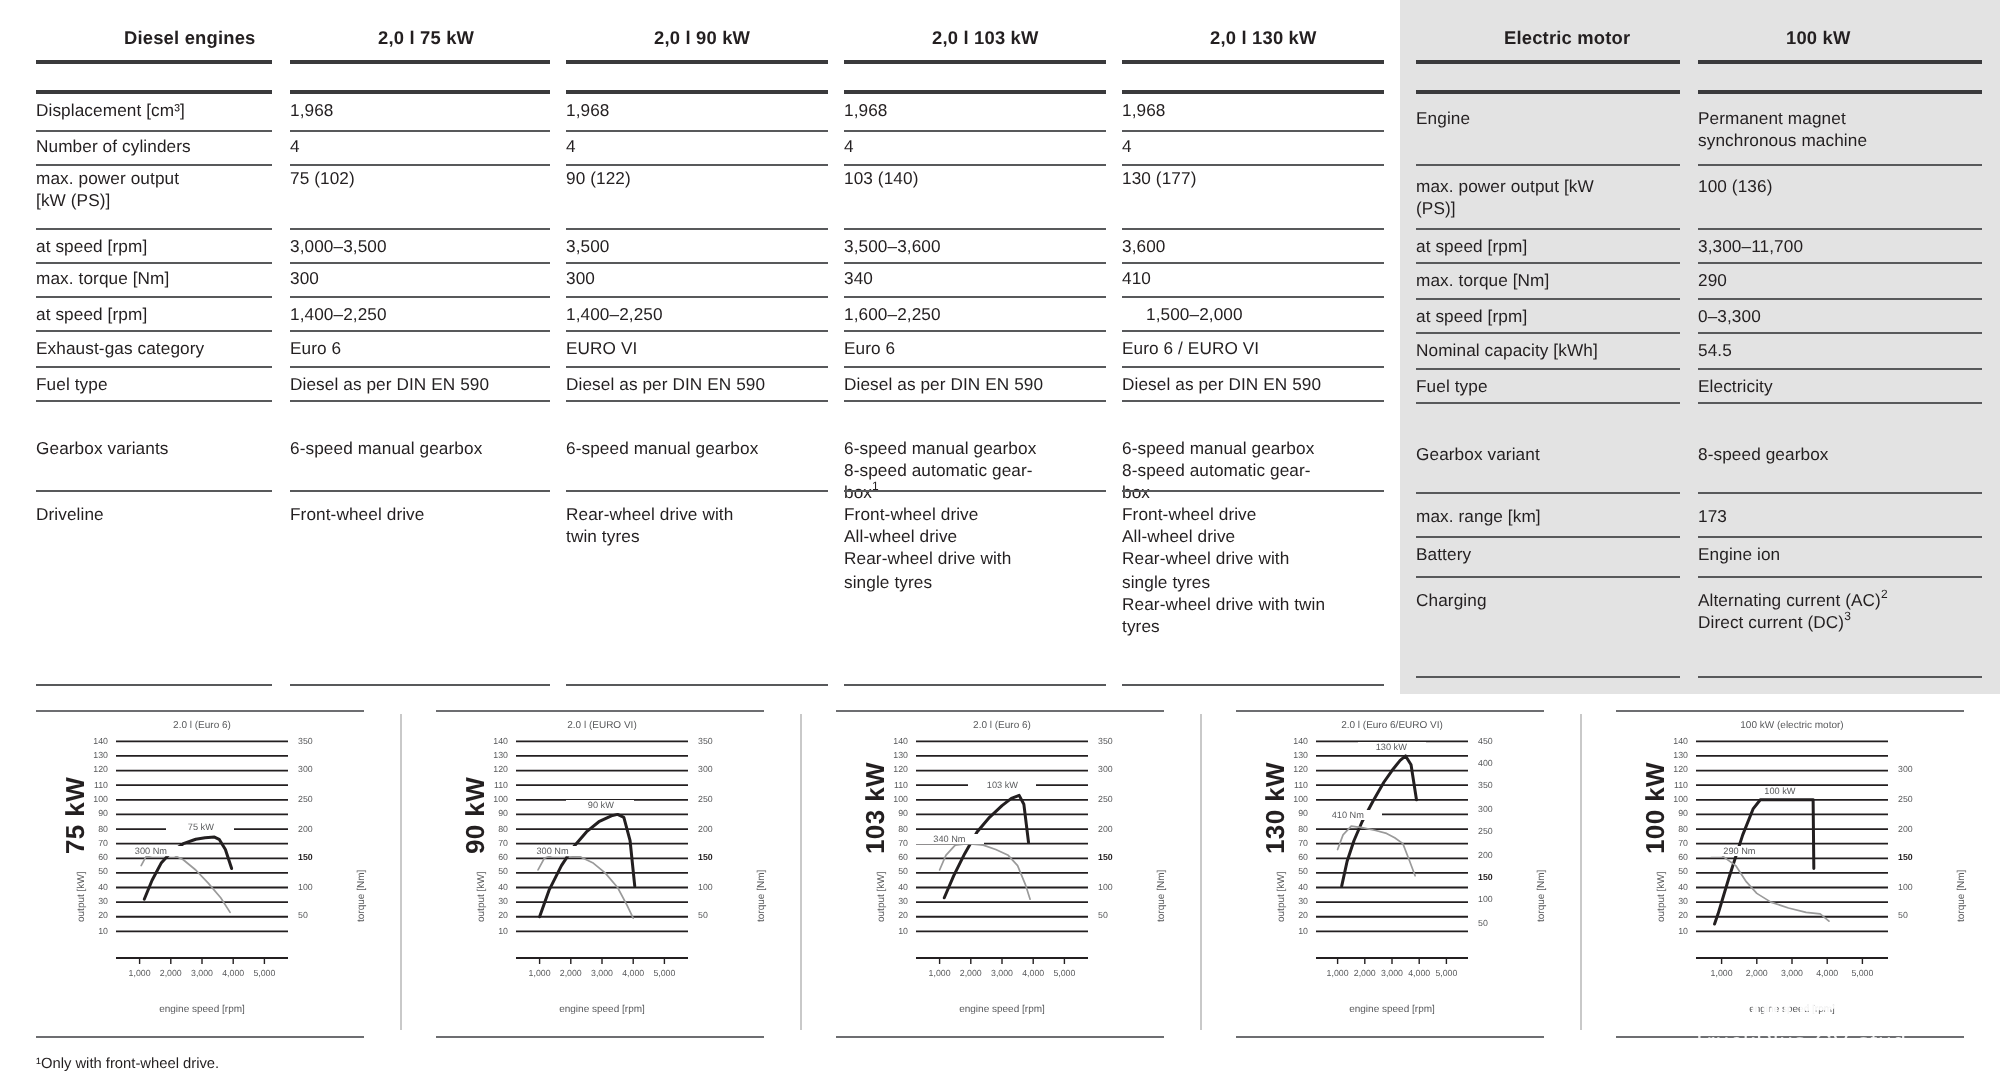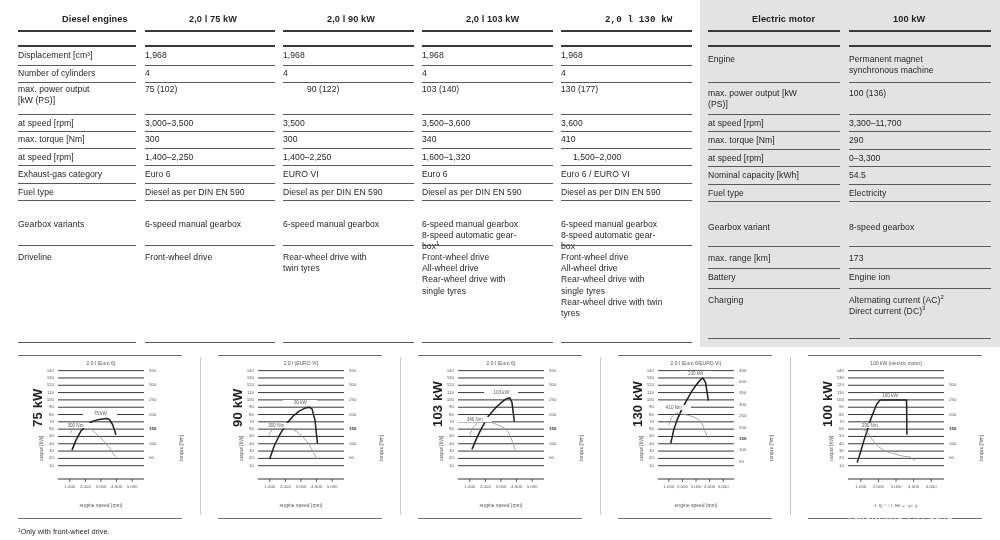--- a/index.html
+++ b/index.html
@@ -134,21 +134,21 @@
       <div class="rule thick" style="left: 18px; width: 118px; top: 45px;"></div>
       <div class="cell head" style="left: 145px; width: 130px; top: 14px;">2,0 l 75 kW</div>
       <div class="rule thick" style="left: 145px; width: 130px; top: 30px;"></div>
       <div class="rule thick" style="left: 145px; width: 130px; top: 45px;"></div>
       <div class="cell head" style="left: 283px; width: 131px; top: 14px;">2,0 l 90 kW</div>
       <div class="rule thick" style="left: 283px; width: 131px; top: 30px;"></div>
       <div class="rule thick" style="left: 283px; width: 131px; top: 45px;"></div>
       <div class="cell head" style="left: 422px; width: 131px; top: 14px;">2,0 l 103 kW</div>
       <div class="rule thick" style="left: 422px; width: 131px; top: 30px;"></div>
       <div class="rule thick" style="left: 422px; width: 131px; top: 45px;"></div>
-      <div class="cell head" style="left: 561px; width: 131px; top: 14px; font-family: Liberation Mono, monospace;">2,0 l 130 kW</div>
+      <div class="cell head" style="left: 561px; width: 131px; top: 14px;">2,0 l 130 kW</div>
       <div class="rule thick" style="left: 561px; width: 131px; top: 30px;"></div>
       <div class="rule thick" style="left: 561px; width: 131px; top: 45px;"></div>
       <div class="cell head" style="left: 708px; width: 132px; top: 14px;">Electric motor</div>
       <div class="rule thick" style="left: 708px; width: 132px; top: 30px;"></div>
       <div class="rule thick" style="left: 708px; width: 132px; top: 45px;"></div>
       <div class="cell head" style="left: 849px; width: 142px; top: 14px;">100 kW</div>
       <div class="rule thick" style="left: 849px; width: 142px; top: 30px;"></div>
       <div class="rule thick" style="left: 849px; width: 142px; top: 45px;"></div>
       <div class="cell" style="left: 18px; width: 118px; top: 50px;">Displacement [cm³]</div>
       <div class="cell" style="left: 145px; width: 130px; top: 50px;">1,968</div>
@@ -165,21 +165,21 @@
       <div class="cell" style="left: 283px; width: 131px; top: 68px;">4</div>
       <div class="cell" style="left: 422px; width: 131px; top: 68px;">4</div>
       <div class="cell" style="left: 561px; width: 131px; top: 68px;">4</div>
       <div class="rule" style="left: 18px; width: 118px; top: 82px;"></div>
       <div class="rule" style="left: 145px; width: 130px; top: 82px;"></div>
       <div class="rule" style="left: 283px; width: 131px; top: 82px;"></div>
       <div class="rule" style="left: 422px; width: 131px; top: 82px;"></div>
       <div class="rule" style="left: 561px; width: 131px; top: 82px;"></div>
       <div class="cell" style="left: 18px; width: 118px; top: 84px;">max. power output<br>[kW (PS)]</div>
       <div class="cell" style="left: 145px; width: 130px; top: 84px;">75 (102)</div>
-      <div class="cell" style="left: 283px; width: 131px; top: 84px; margin-left: 24px;">90 (122)</div>
+      <div class="cell" style="left: 283px; width: 131px; top: 84px;">90 (122)</div>
       <div class="cell" style="left: 422px; width: 131px; top: 84px;">103 (140)</div>
       <div class="cell" style="left: 561px; width: 131px; top: 84px;">130 (177)</div>
       <div class="rule" style="left: 18px; width: 118px; top: 114px;"></div>
       <div class="rule" style="left: 145px; width: 130px; top: 114px;"></div>
       <div class="rule" style="left: 283px; width: 131px; top: 114px;"></div>
       <div class="rule" style="left: 422px; width: 131px; top: 114px;"></div>
       <div class="rule" style="left: 561px; width: 131px; top: 114px;"></div>
       <div class="cell" style="left: 18px; width: 118px; top: 118px;">at speed [rpm]</div>
       <div class="cell" style="left: 145px; width: 130px; top: 118px;">3,000–3,500</div>
       <div class="cell" style="left: 283px; width: 131px; top: 118px;">3,500</div>
@@ -196,21 +196,21 @@
       <div class="cell" style="left: 422px; width: 131px; top: 134px;">340</div>
       <div class="cell" style="left: 561px; width: 131px; top: 134px;">410</div>
       <div class="rule" style="left: 18px; width: 118px; top: 148px;"></div>
       <div class="rule" style="left: 145px; width: 130px; top: 148px;"></div>
       <div class="rule" style="left: 283px; width: 131px; top: 148px;"></div>
       <div class="rule" style="left: 422px; width: 131px; top: 148px;"></div>
       <div class="rule" style="left: 561px; width: 131px; top: 148px;"></div>
       <div class="cell" style="left: 18px; width: 118px; top: 152px;">at speed [rpm]</div>
       <div class="cell" style="left: 145px; width: 130px; top: 152px;">1,400–2,250</div>
       <div class="cell" style="left: 283px; width: 131px; top: 152px;">1,400–2,250</div>
-      <div class="cell" style="left: 422px; width: 131px; top: 152px;">1,600–1,320</div>
+      <div class="cell" style="left: 422px; width: 131px; top: 152px;">1,600–2,250</div>
       <div class="cell" style="left: 561px; width: 131px; top: 152px; margin-left: 12px;">1,500–2,000</div>
       <div class="rule" style="left: 18px; width: 118px; top: 165px;"></div>
       <div class="rule" style="left: 145px; width: 130px; top: 165px;"></div>
       <div class="rule" style="left: 283px; width: 131px; top: 165px;"></div>
       <div class="rule" style="left: 422px; width: 131px; top: 165px;"></div>
       <div class="rule" style="left: 561px; width: 131px; top: 165px;"></div>
       <div class="cell" style="left: 18px; width: 118px; top: 169px;">Exhaust-gas category</div>
       <div class="cell" style="left: 145px; width: 130px; top: 169px;">Euro 6</div>
       <div class="cell" style="left: 283px; width: 131px; top: 169px;">EURO VI</div>
       <div class="cell" style="left: 422px; width: 131px; top: 169px;">Euro 6</div>

